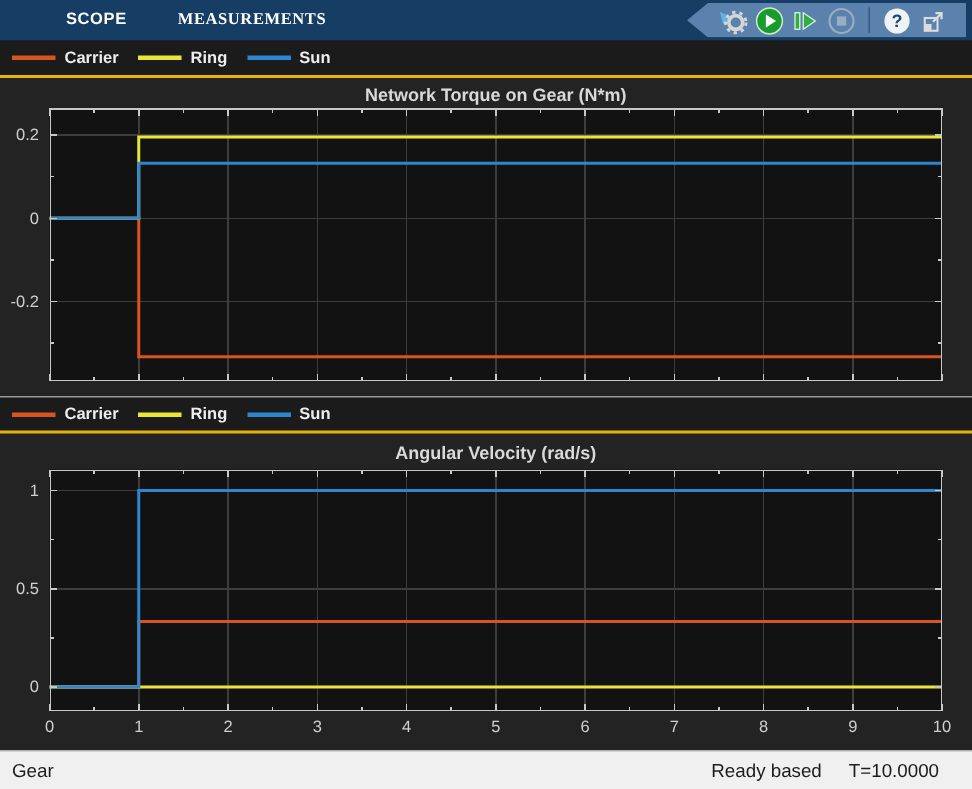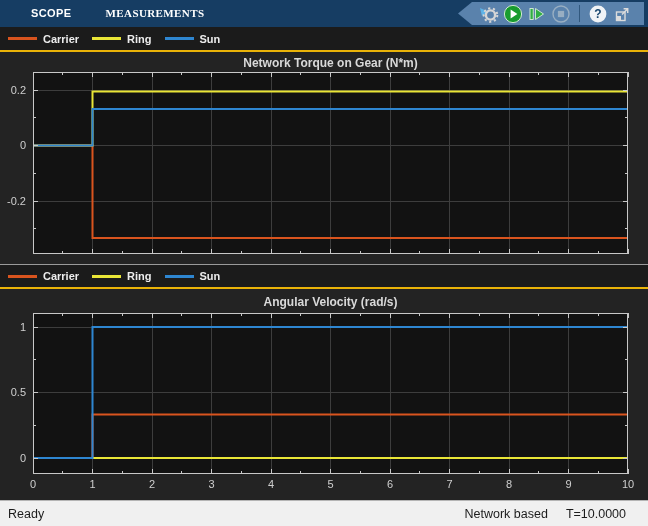--- a/index.html
+++ b/index.html
@@ -11,21 +11,21 @@
   }
   
   #toolstrip {
     position:absolute; left:0; top:0; width:648px; height:27px;
     background:#163d63; display:flex; align-items:center;
   }
   .tab {
     color:#ffffff; font-size:11px; font-weight:bold; letter-spacing:.4px;
     line-height:27px; cursor:default;
   }
-  .tab:first-of-type { margin-left:31px; }
+  .tab:first-of-type { margin-left:44px; }
   .tab + .tab { margin-left:34px;font-family:Liberation Serif, serif; }
   #toolbar-right {
     position:absolute; top:2px; left:458px; width:186px; height:23px;
     background:#5a82ac;
     clip-path:polygon(14px 0, 100% 0, 100% 100%, 14px 100%, 0 50%);
     display:flex; align-items:center; padding-left:19px;
   }
   .tbtn { width:20px; height:20px; margin:0 2px; display:flex; align-items:center; justify-content:center; cursor:pointer; }
   .tsep { width:1px; height:17px; background:#31587e; margin:0 6px; }
   
@@ -307,20 +307,20 @@
         <text x="330.5" y="198" text-anchor="middle" fill="#cfcfcf" font-size="11">5</text>
         <text x="390" y="198" text-anchor="middle" fill="#cfcfcf" font-size="11">6</text>
         <text x="449.5" y="198" text-anchor="middle" fill="#cfcfcf" font-size="11">7</text>
         <text x="509" y="198" text-anchor="middle" fill="#cfcfcf" font-size="11">8</text>
         <text x="568.5" y="198" text-anchor="middle" fill="#cfcfcf" font-size="11">9</text>
         <text x="628" y="198" text-anchor="middle" fill="#cfcfcf" font-size="11">10</text>
       </svg>
   </div>
 
   <div id="statusbar">
-    <span id="status-left">Ready</span>
+    <span id="status-left">Gear</span>
     <span id="status-right">
-      <span id="status-sample">Network based</span>
+      <span id="status-sample">Ready based</span>
       <span id="status-time">T=10.0000</span>
     </span>
   </div>
 
 </div>
 
 </body></html>

